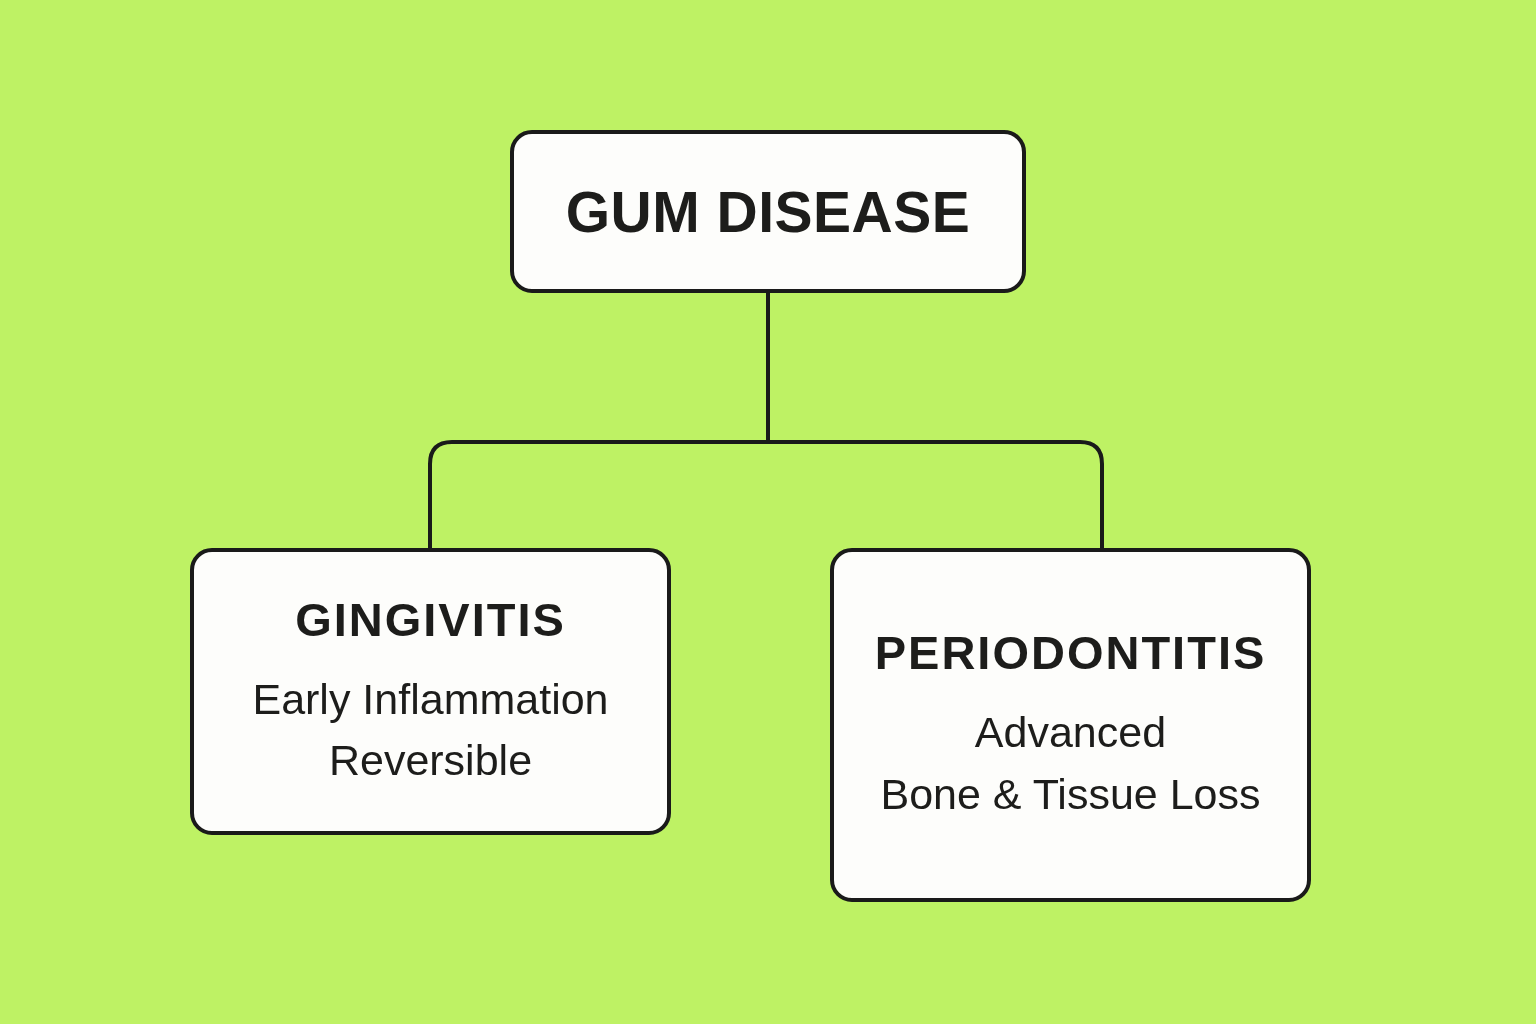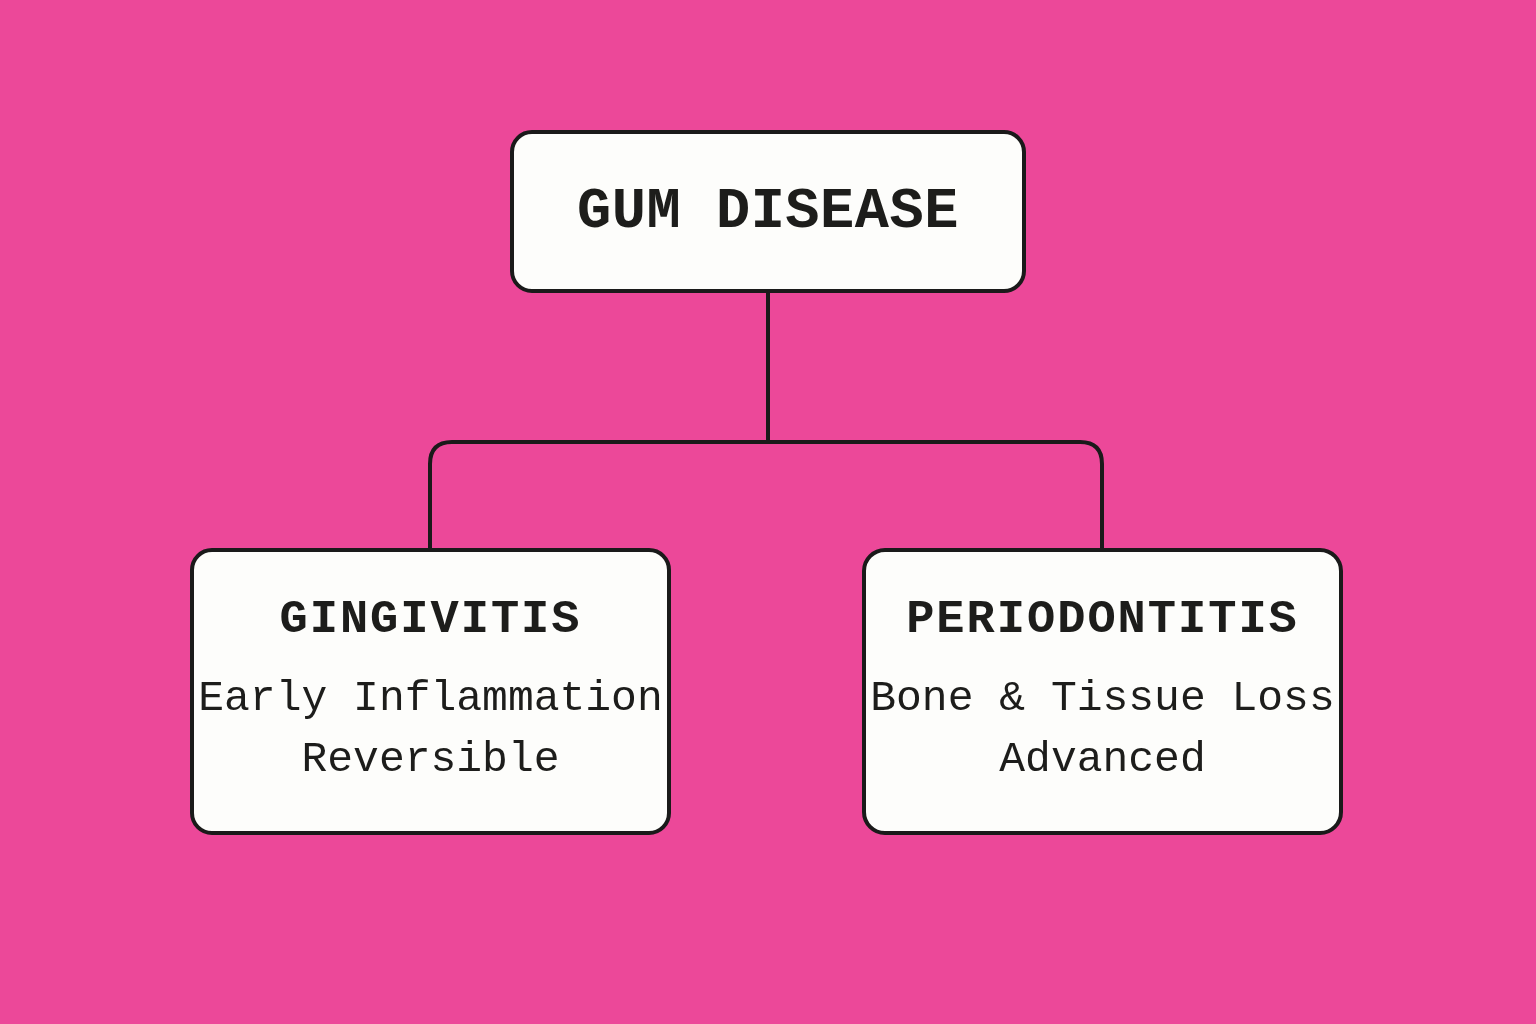--- a/index.html
+++ b/index.html
@@ -8,23 +8,22 @@
     width: 1536px;
     height: 1024px;
     overflow: hidden;
     font-family: "Liberation Sans", sans-serif;
   }
 
   .canvas {
     position: relative;
     width: 1536px;
     height: 1024px;
-    background: #ec4899;
+    background: #bef264;
     color: #1d1d1b;
-    font-family: Liberation Mono, monospace;
   }
 
   .connector-svg {
     position: absolute;
     left: 0;
     top: 0;
     width: 1536px;
     height: 1024px;
     display: block;
   }
@@ -56,25 +55,24 @@
   }
 
   .node-child-left {
     left: 190px;
     top: 548px;
     width: 481px;
     height: 287px;
   }
 
   .node-child-right {
-    left: 862px;
+    left: 830px;
     top: 548px;
     width: 481px;
-    height: 287px;
-    border-radius: 23px;
+    height: 354px;
   }
 
   .child-title {
     font-size: 47px;
     font-weight: bold;
     letter-spacing: 2px;
     margin-bottom: 22px;
     white-space: nowrap;
   }
 
@@ -102,17 +100,17 @@
   </div>
 
   <div class="node node-child-left">
     <div class="child-title">GINGIVITIS</div>
     <div class="child-line">Early Inflammation</div>
     <div class="child-line">Reversible</div>
   </div>
 
   <div class="node node-child-right">
     <div class="child-title">PERIODONTITIS</div>
+    <div class="child-line">Advanced</div>
     <div class="child-line">Bone &amp; Tissue Loss</div>
-    <div class="child-line">Advanced</div>
   </div>
 
 </div>
 
 </body></html>

